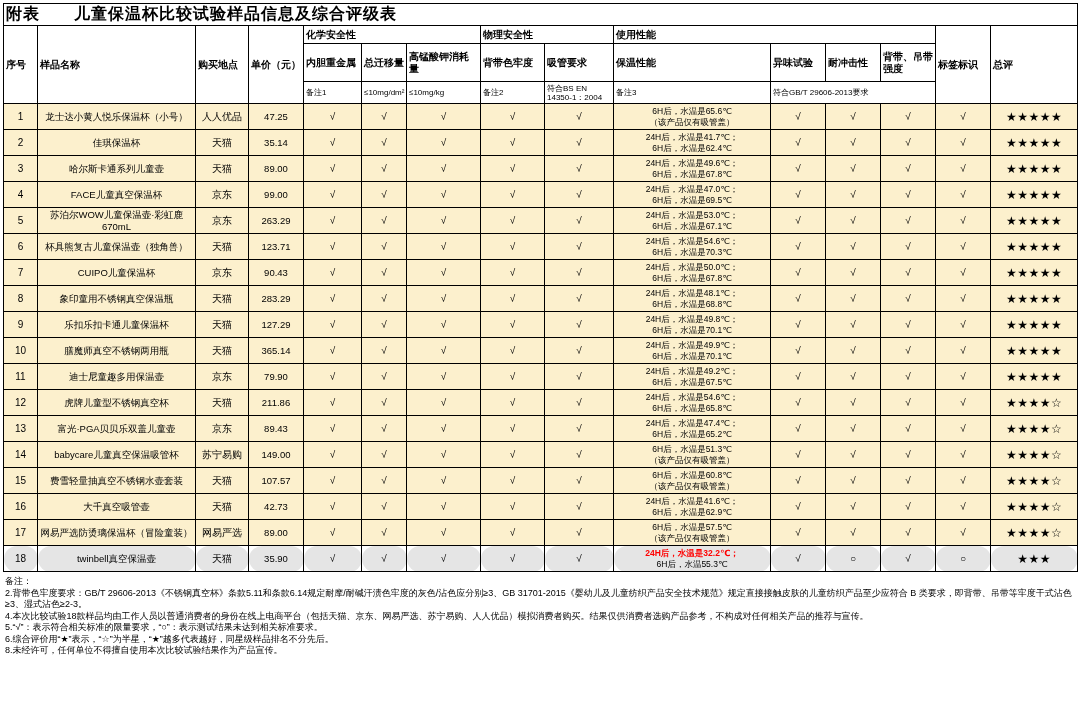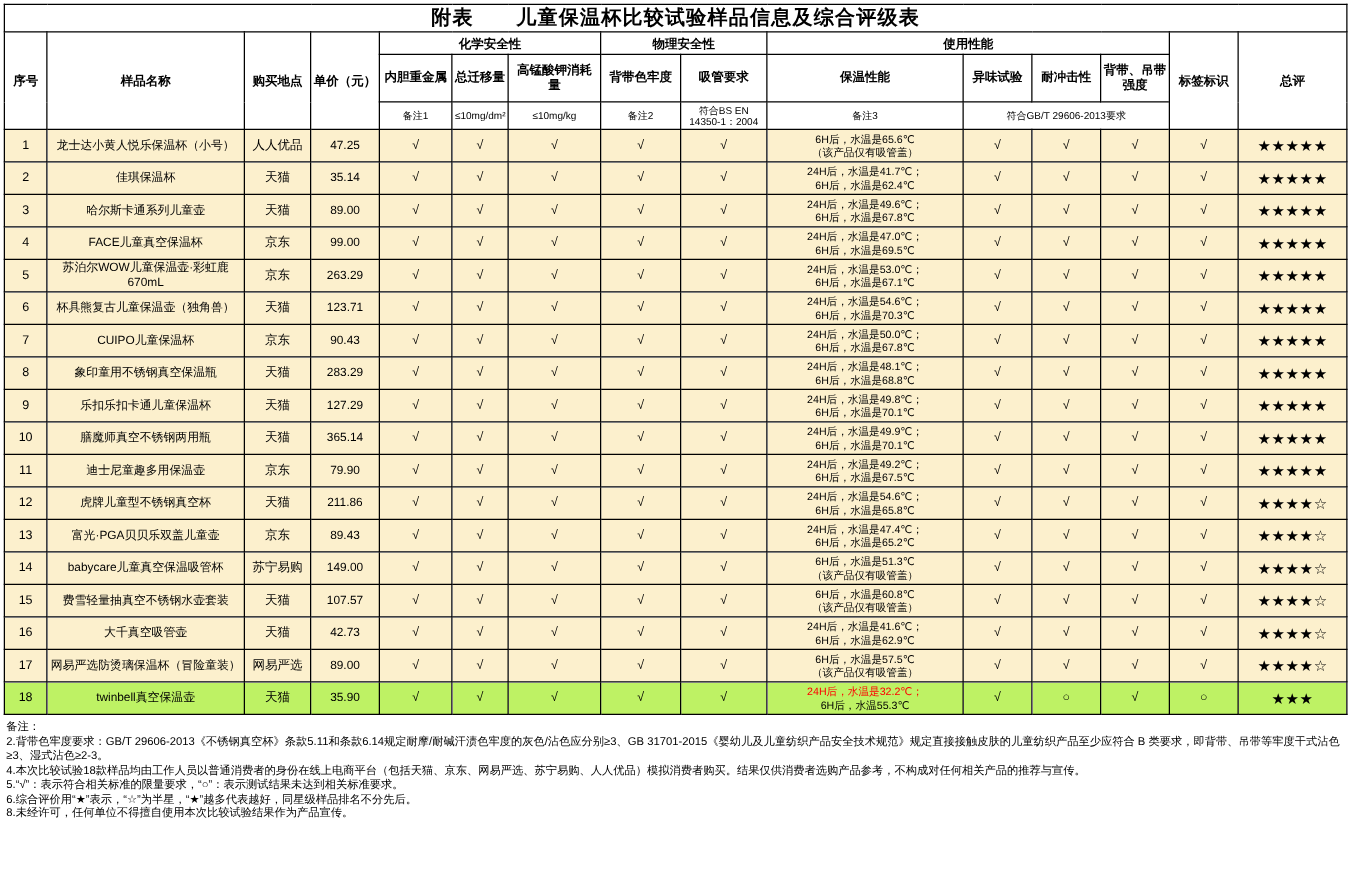--- a/index.html
+++ b/index.html
@@ -4,36 +4,36 @@
 <style>
   html,body{margin:0;padding:0;background:#fff;}
   body{
     width:1080px;height:712px;overflow:hidden;
     font-family:"Liberation Sans","DejaVu Sans",sans-serif;
     color:#000;
   }
   .page{width:1080px;height:712px;box-sizing:border-box;padding:3px 3px 0 3px;}
   table{border-collapse:collapse;table-layout:fixed;width:1074px;}
   th,td{border:1px solid #000;padding:0 2px;overflow:hidden;box-sizing:border-box;}
-  thead th{background:#fff;font-weight:bold;text-align:center;vertical-align:middle;}
+  thead th{background:#fff;font-weight:bold;text-align:left;vertical-align:middle;}
   .title-row th{height:21px;font-size:16px;letter-spacing:1px;}
   .group-row th{height:18px;font-size:10px;}
   .head-row th{height:38px;font-size:10px;line-height:12px;}
   .note-row th{height:22px;font-size:8px;font-weight:normal;line-height:9px;}
   tbody td{
     height:26px;font-size:10px;text-align:center;vertical-align:middle;
     background:#FCF0CD;line-height:12px;
   }
   tbody td.name{font-size:9.5px;}
   tbody td.price{font-size:9.5px;}
   tbody td.ins{font-size:8.5px;line-height:11px;padding:1px 2px;}
   tbody td.mark{font-size:10px;}
   tbody td.stars{font-size:12px;letter-spacing:0.5px;white-space:nowrap;}
-  tr.row-fail td{background:#bef264;}
-  tr.row-fail td.ins .l1{color:#FF0000;font-weight:normal;}
+  tr.row-fail td{background:#e5e5e5;border-radius:13px;}
+  tr.row-fail td.ins .l1{color:#FF0000;font-weight:bold;}
   .footnotes{margin:4px 2px 3px 2px;}
   .foot-line{font-size:9px;line-height:11.5px;color:#000;}
 </style>
 </head>
 <body>
 
 <div class="page">
   <table>
     <colgroup>
       <col style="width:34px">

